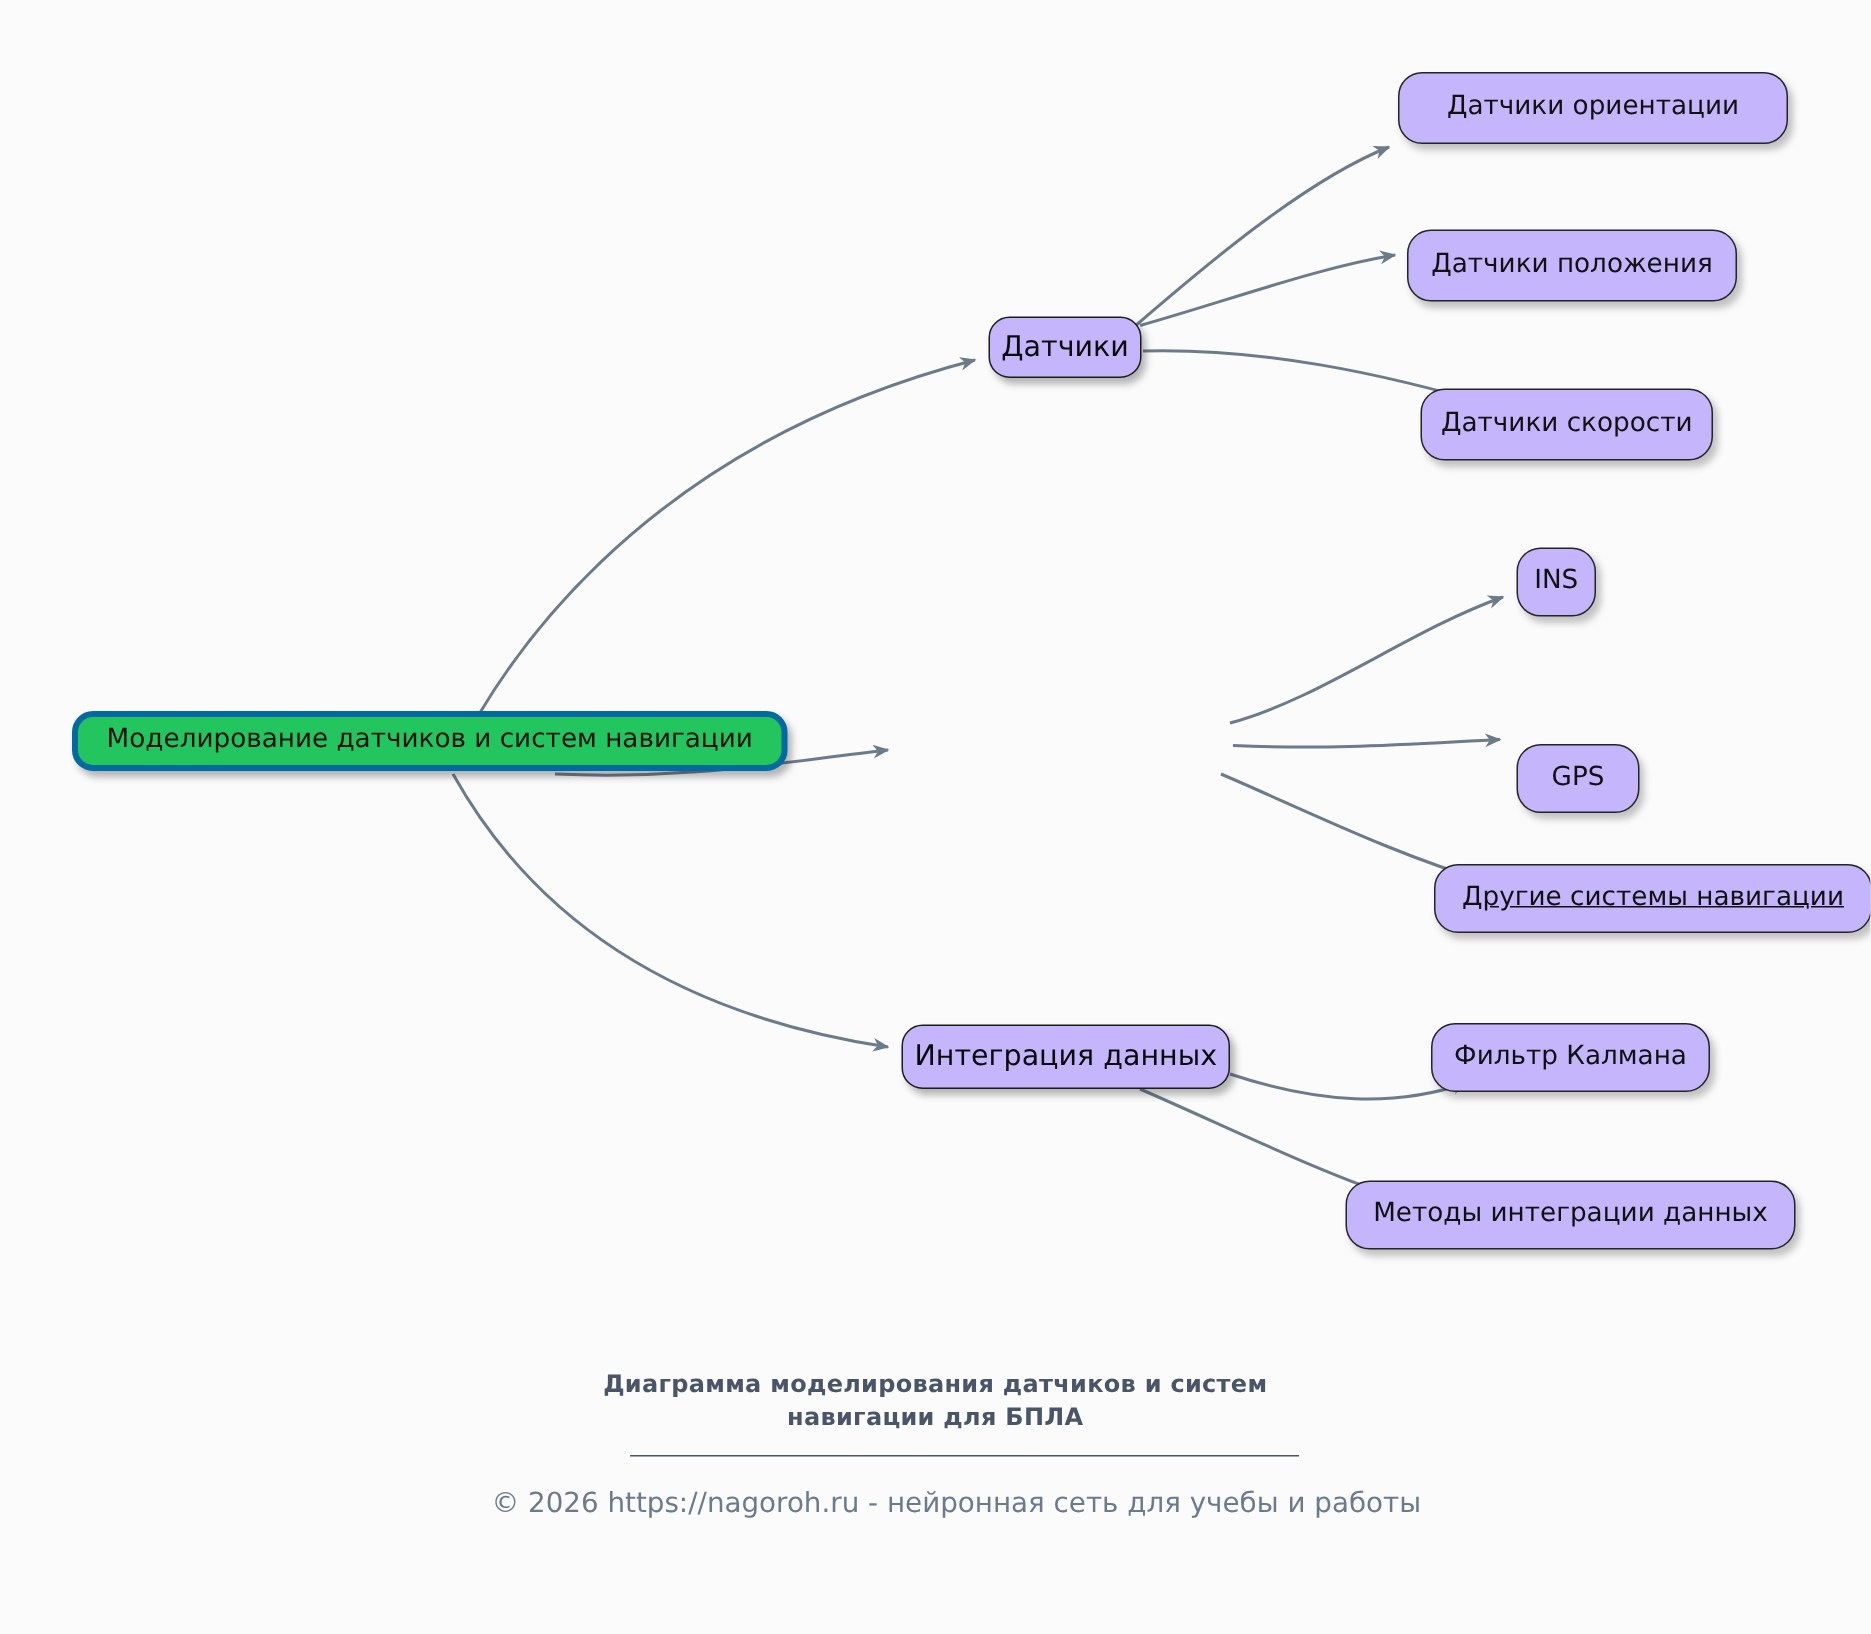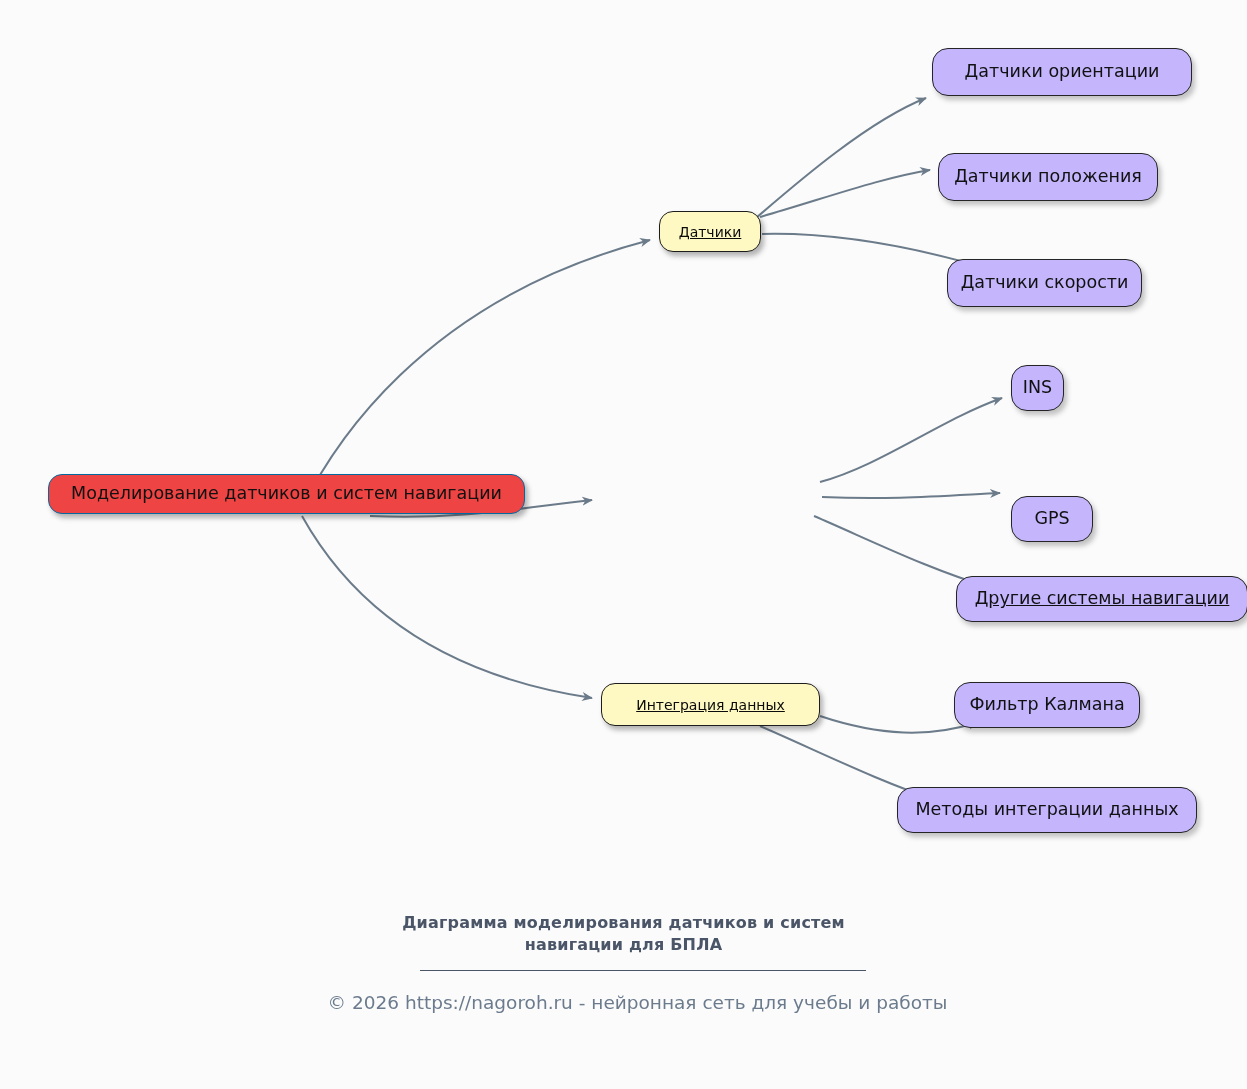--- a/index.html
+++ b/index.html
@@ -29,37 +29,36 @@
     box-sizing: border-box;
     display: flex;
     align-items: center;
     justify-content: center;
     white-space: nowrap;
     border-radius: 14px;
     font-family: "DejaVu Sans", sans-serif;
     line-height: 1;
   }
   .node-root {
-    background: #ef4444;
-    border: 1px solid #0369a1;
+    background: #22c55e;
+    border: 4px solid #0369a1;
     color: #111111;
     font-size: 17.5px;
     border-radius: 14px;
     box-shadow: 3px 4px 5px rgba(40,40,40,0.34);
     padding: 0 12px;
   }
   .node-branch {
-    background: #fef9c3;
+    background: #c4b5fd;
     border: 1px solid #1d1d1d;
     color: #0b0b0b;
-    font-size: 14px;
+    font-size: 19px;
     border-radius: 14px;
     box-shadow: 3px 4px 5px rgba(40,40,40,0.34);
     padding: 0 12px;
-    text-decoration: underline;
   }
   .node-leaf {
     background: #c4b5fd;
     border: 1.6px solid #252525;
     color: #111111;
     font-size: 17.5px;
     border-radius: 16px;
     box-shadow: 3px 4px 5px rgba(60,60,60,0.30);
     padding: 0 12px;
   }

